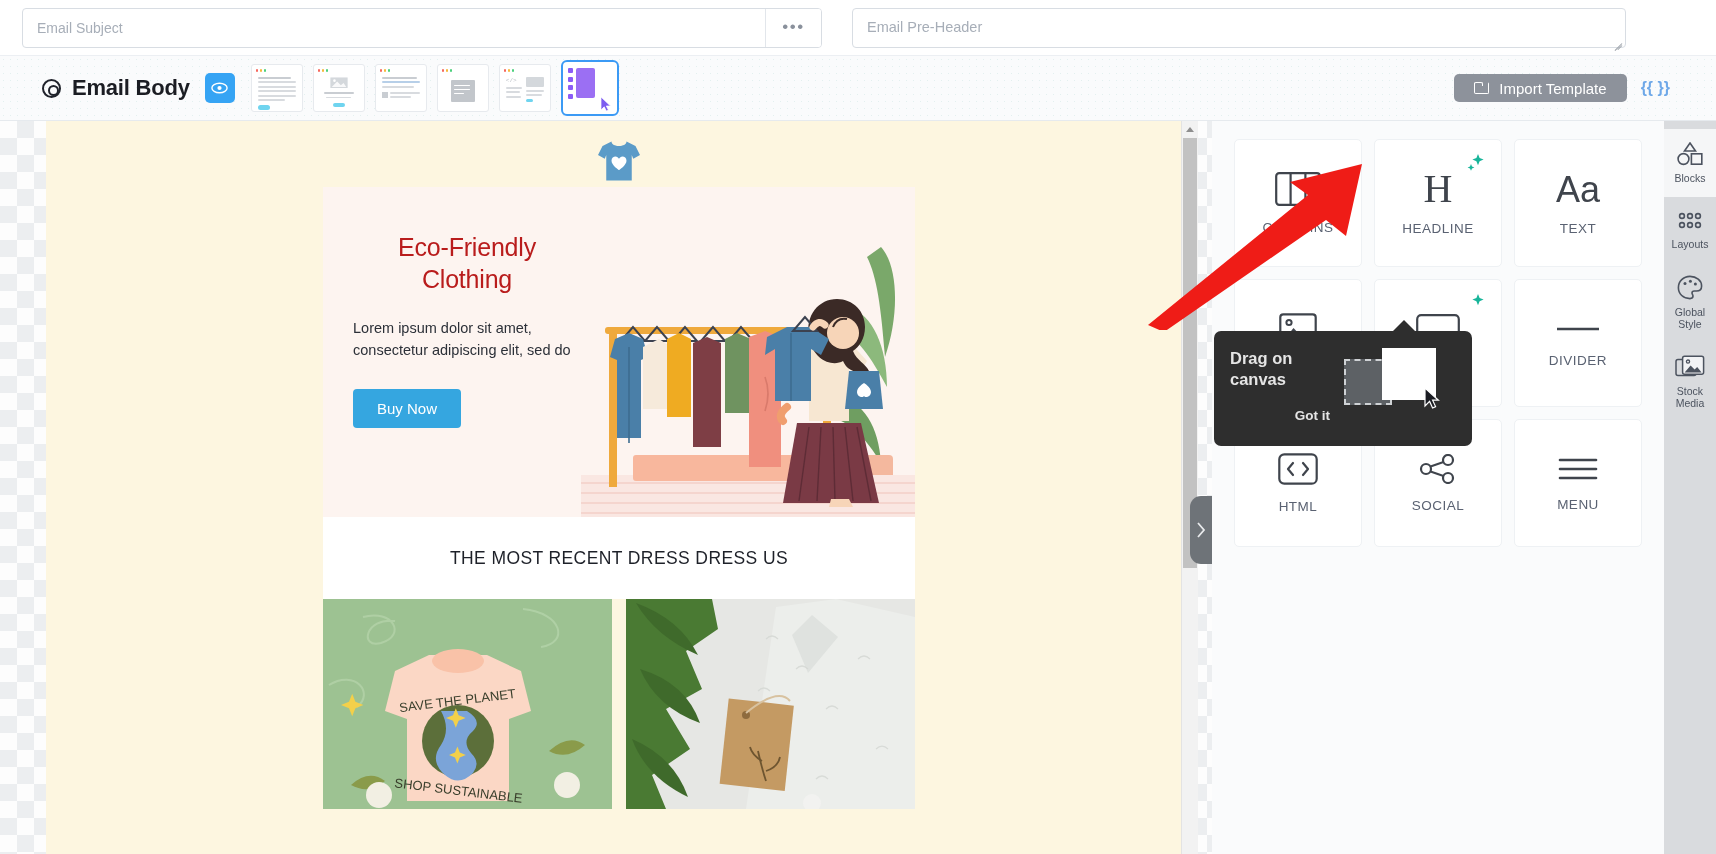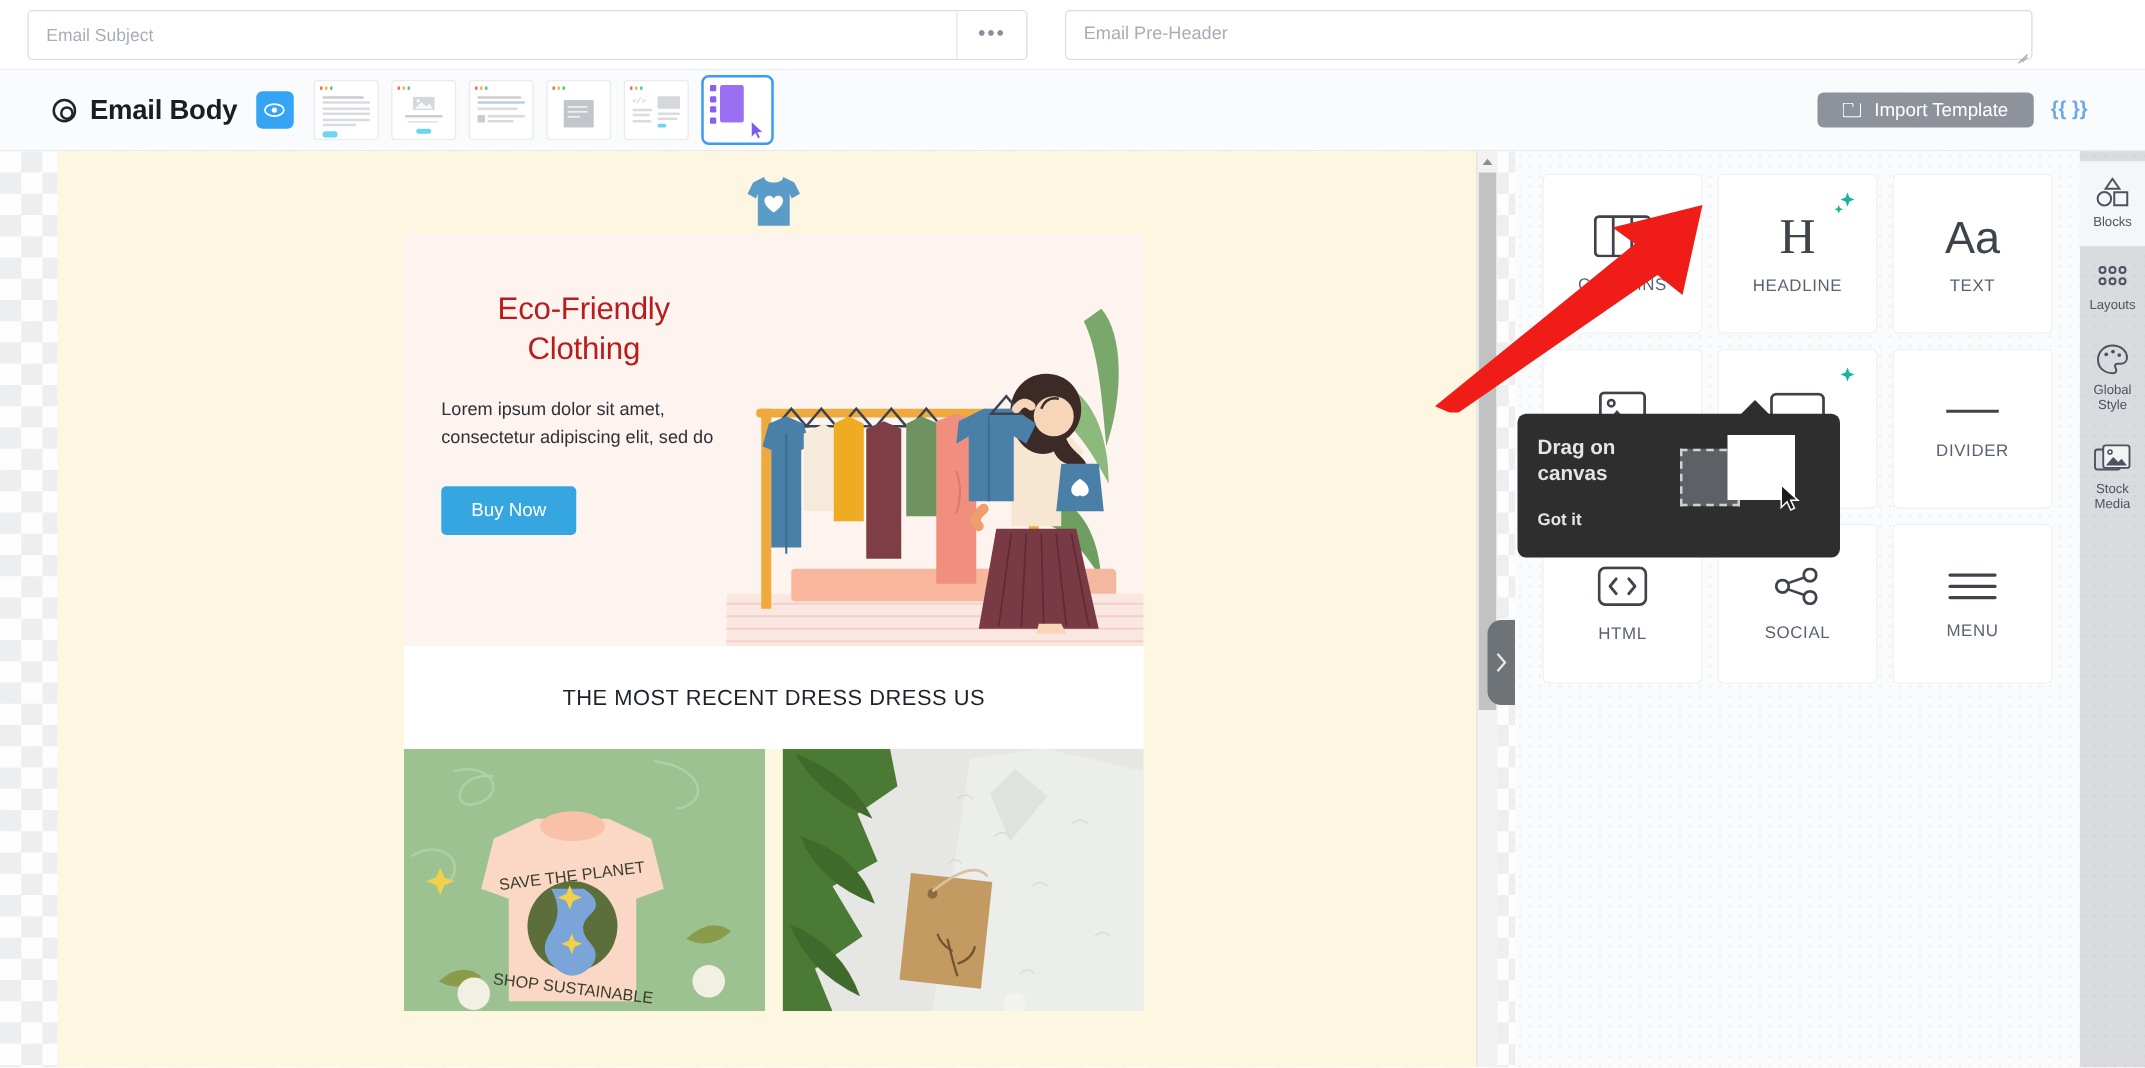--- a/index.html
+++ b/index.html
@@ -236,21 +236,21 @@
     position:absolute; left:1214px; top:283px; width:258px; height:115px;
     background:#2e2e2e; border-radius:7px; z-index:30;
     padding:17px 16px; color:#e5e5e5; display:flex; gap:10px;margin-top:48px;
   }
   .tooltip .arrow-up {
     position:absolute; top:-11px; right:56px; width:0;height:0;
     border-left:12px solid transparent; border-right:12px solid transparent;
     border-bottom:12px solid #2e2e2e;
   }
   .tt-title { font-size:16.5px; font-weight:bold; line-height:1.28; width:100px; }
-  .tt-got { font-size:13.5px; font-weight:bold; margin-top:18px; cursor:pointer; }
+  .tt-got { font-size:13.5px; font-weight:bold; margin-top:18px; cursor:pointer;text-align:right; }
   .tt-anim { position:relative; width:110px; height:70px; margin-left:4px; }
   .tt-dash {
     position:absolute; left:0; top:11px; width:48px; height:46px;
     background:#5d6165; border:2px dashed #cfd2d5;
   }
   .tt-white {
     position:absolute; left:38px; top:0; width:54px; height:52px; background:#fff;
   }
   .red-arrow { position:absolute; left:1140px; top:160px; z-index:25; pointer-events:none; }
 </style>

